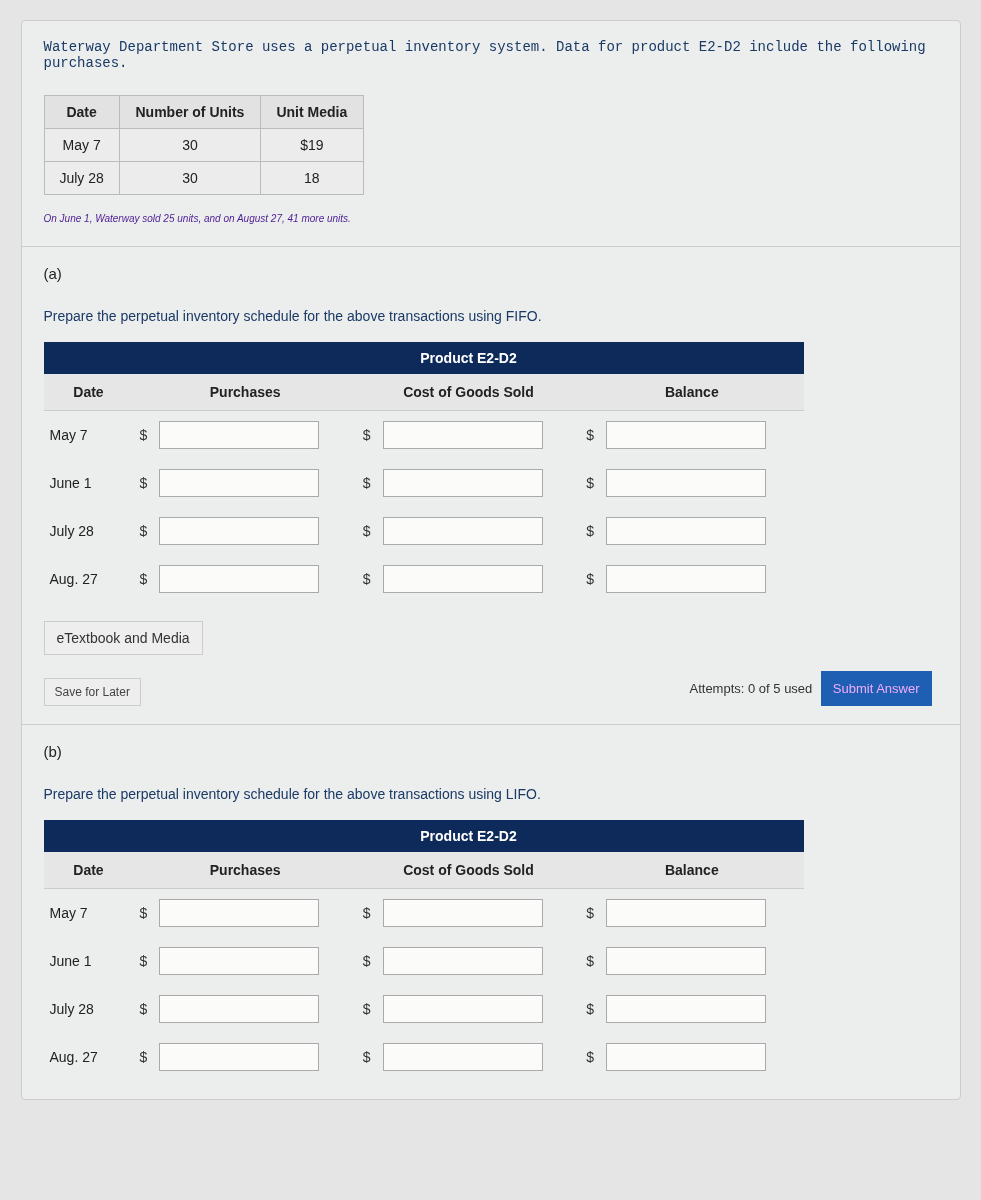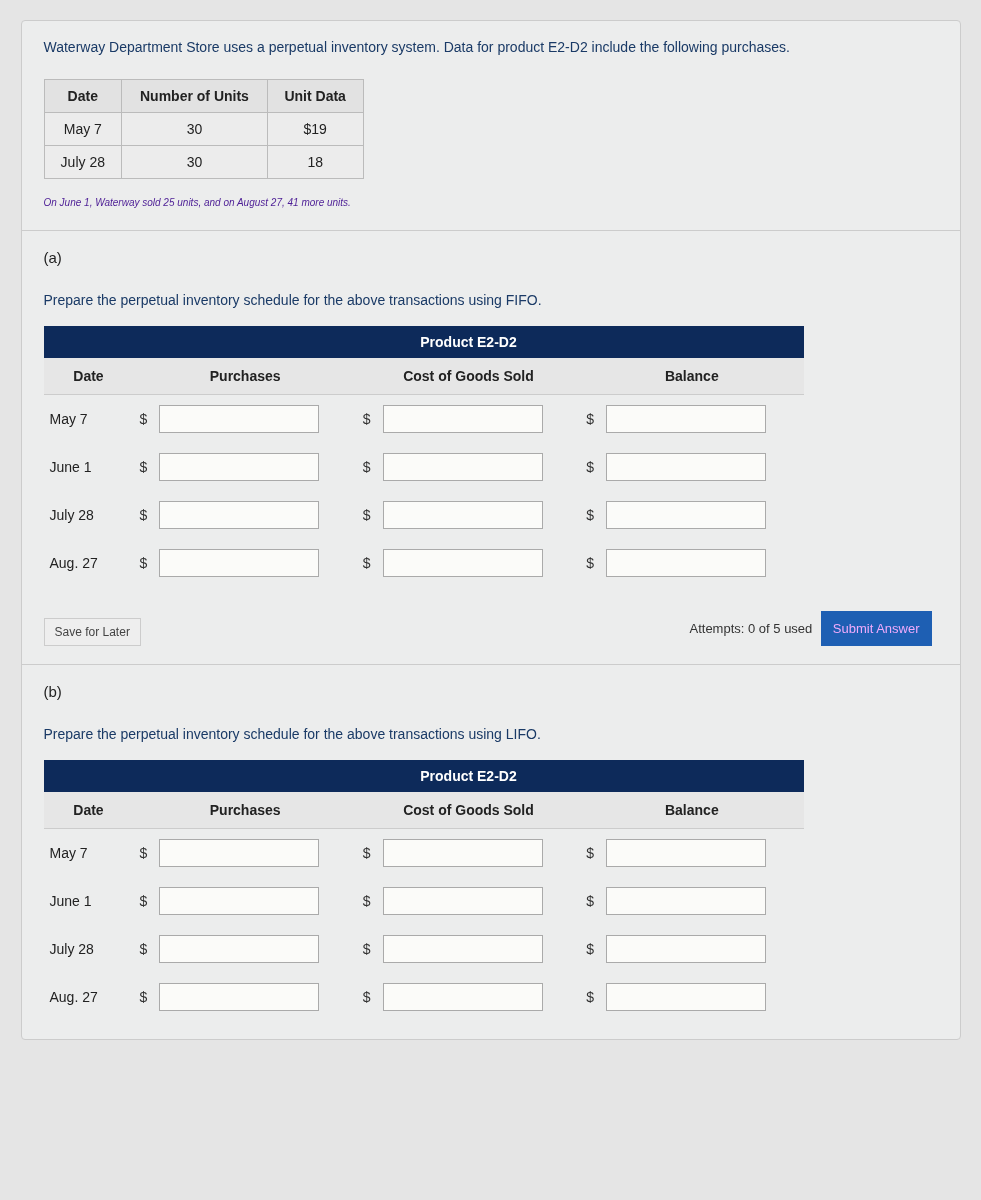--- a/index.html
+++ b/index.html
@@ -14,20 +14,21 @@
     margin: 0 auto;
     background: #eceded;
     border: 1px solid #ccc;
     border-radius: 4px;
     padding: 18px 0 0 0;
   }
   .intro {
     padding: 0 22px 12px 22px;
     font-size: 14px;
     color: #1a3a66;
+    font-family: Liberation Mono, monospace;
   }
   .purchase-table {
     margin: 12px 22px 18px 22px;
     border-collapse: collapse;
     font-size: 14px;
     width: 320px;
   }
   .purchase-table th, .purchase-table td {
     border: 1px solid #bbb;
     padding: 8px 14px;
@@ -123,21 +124,21 @@
 
 <div class="page">
 
   <div class="intro">Waterway Department Store uses a perpetual inventory system. Data for product E2-D2 include the following purchases.</div>
 
   <table class="purchase-table">
     <tbody>
         <tr>
       <th>Date</th>
       <th>Number of Units</th>
-      <th>Unit Data</th>
+      <th>Unit Media</th>
     </tr>
     <tr>
       <td>May 7</td>
       <td>30</td>
       <td>$19</td>
     </tr>
     <tr>
       <td>July 28</td>
       <td>30</td>
       <td>18</td>
@@ -197,20 +198,23 @@
         <td class="cur">$</td>
         <td><input type="text" style=""></td>
         <td class="cur">$</td>
         <td><input type="text" style=""></td>
         <td class="cur">$</td>
         <td><input type="text" style=""></td>
       </tr>
     </tbody>
       </table>
 
+    <div>
+      <div class="etext">eTextbook and Media</div>
+    </div>
     <div class="links-row">
       <div>
         <div class="sfl">Save for Later</div>
       </div>
       <div class="right-col">
         <span class="attempts">Attempts: 0 of 5 used</span>
         <button class="submit">Submit Answer</button>
       </div>
     </div>
   </div>

